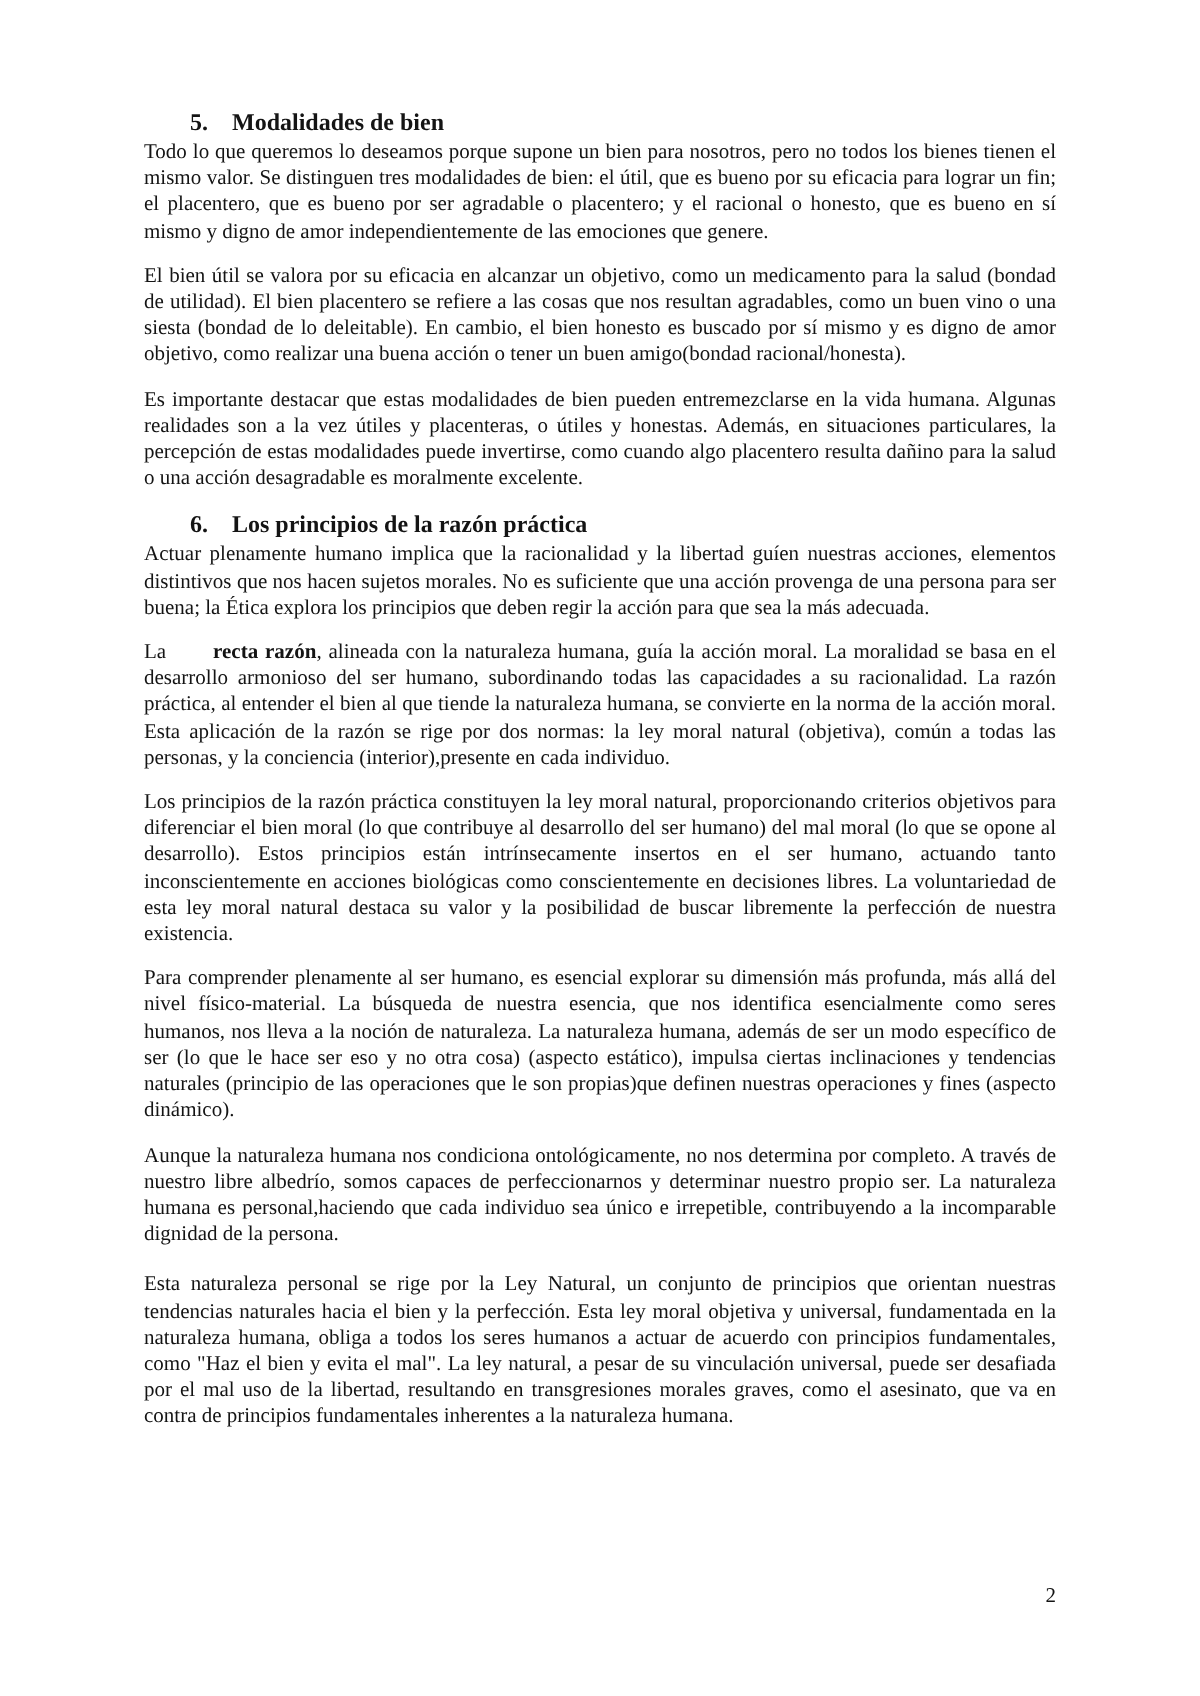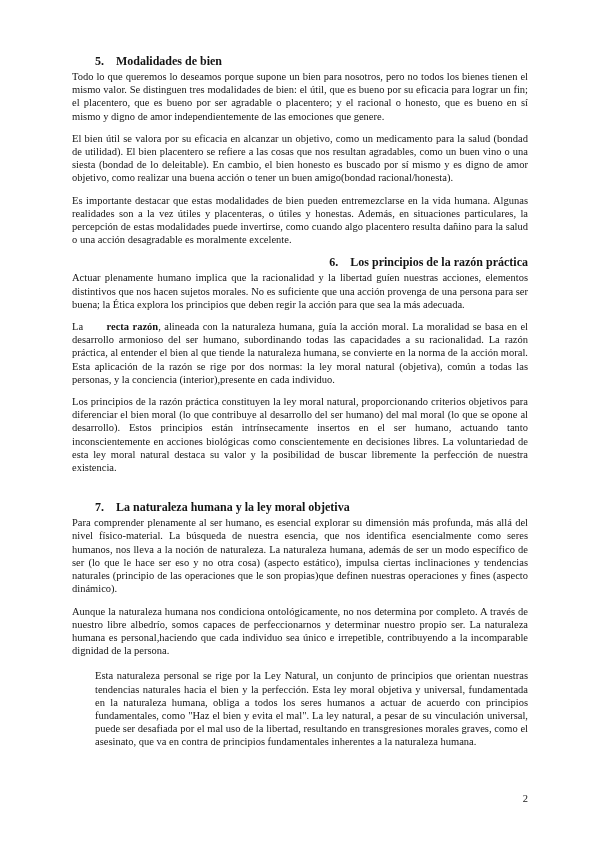--- a/index.html
+++ b/index.html
@@ -23,29 +23,29 @@
     font-size: 12px;
     line-height: 14px;
     font-weight: bold;
     margin: 0 0 2px 0;
     padding-left: 23px;
   }
   h2.heading .hnum {
     display: inline-block;
     margin-right: 12px;
   }
-  section.sec-6 h2.heading { margin-top: 8px; text-align: right; }
+  section.sec-6 h2.heading { margin-top: 8px; }
   section.sec-7 h2.heading { margin-top: 26px; }
   p.para {
     font-size: 10.5px;
     line-height: 13.2px;
     margin: 0 0 9px 0;
     text-align: justify;
   }
-  p.para.gap-before { margin-top: 12px; margin-left: 23px; }
+  p.para.gap-before { margin-top: 12px; }
   .b { font-weight: bold; margin-left: 20px; }
   .i { }
   .page-number {
     position: absolute;
     top: 793px;
     right: 72px;
     font-size: 10.5px;
     color: #141414;
   }
 </style>
@@ -67,23 +67,20 @@
     <section class="sec-6">
       <h2 class="heading">
         <span class="hnum">6.</span><span class="htitle">Los principios de la razón práctica</span>
       </h2>
       <p class="para"><span>Actuar plenamente humano implica que la racionalidad y la libertad guíen nuestras acciones, elementos distintivos que nos hacen sujetos morales. No es suficiente que una acción provenga de una persona para ser buena; la Ética explora los principios que deben regir la acción para que sea la más adecuada.</span></p>
       <p class="para"><span>La </span><span class="b">recta razón</span><span>, alineada con la naturaleza humana, guía la acción moral. La moralidad se basa en el desarrollo armonioso del ser humano, subordinando todas las capacidades a su racionalidad. La razón práctica, al entender el bien al que tiende la naturaleza humana, se convierte en la norma de la acción moral. Esta aplicación de la razón se rige por dos normas: la ley moral natural (objetiva), común a todas las personas, y la conciencia (interior),presente en cada individuo.</span></p>
       <p class="para"><span>Los principios de la razón práctica constituyen la ley moral natural, proporcionando criterios objetivos para diferenciar el bien moral (lo que contribuye al desarrollo del ser humano) del mal moral (lo que se opone al desarrollo). Estos principios están intrínsecamente insertos en el ser humano, actuando tanto inconscientemente en acciones biológicas como conscientemente en decisiones libres. La voluntariedad de esta ley moral natural destaca su valor y la posibilidad de buscar libremente la perfección de nuestra existencia.</span></p>
     </section>
 
     <section class="sec-7">
-      <h2 class="heading">
-        <span class="hnum">7.</span><span class="htitle">La naturaleza humana y la ley moral objetiva</span>
-      </h2>
       <p class="para"><span>Para comprender plenamente al ser humano, es esencial explorar su dimensión más profunda, más allá del nivel físico-material. La búsqueda de nuestra </span><span class="i">esencia</span><span>, que nos identifica esencialmente como seres humanos, nos lleva a la noción de </span><span class="i">naturaleza</span><span>. La </span><span class="i">naturaleza humana</span><span>, además de ser un modo específico de ser (lo que le hace ser eso y no otra cosa) (</span><span class="i">aspecto estático</span><span>), impulsa ciertas inclinaciones y tendencias naturales (</span><span class="i">principio de las operaciones que le son propias</span><span>)que definen nuestras operaciones y </span><span class="i">fines</span><span> (</span><span class="i">aspecto dinámico</span><span>).</span></p>
       <p class="para"><span>Aunque la naturaleza humana nos condiciona ontológicamente, no nos determina por completo. A través de nuestro libre albedrío, somos capaces de perfeccionarnos y determinar nuestro propio ser. La naturaleza humana es </span><span class="i">personal</span><span>,haciendo que cada individuo sea </span><span class="i">único</span><span> e </span><span class="i">irrepetible</span><span>, contribuyendo a la incomparable dignidad de la persona.</span></p>
       <p class="para gap-before"><span>Esta naturaleza personal se rige por la Ley Natural, un conjunto de principios que orientan nuestras tendencias naturales hacia el bien y la perfección. Esta </span><span class="i">ley moral</span><span> objetiva y universal, fundamentada en la naturaleza humana, obliga a todos los seres humanos a actuar de acuerdo con principios fundamentales, como "</span><span class="i">Haz el bien y evita el mal</span><span>". La ley natural, a pesar de su vinculación universal, puede ser desafiada por el mal uso de la libertad, resultando en transgresiones morales graves, como el asesinato, que va en contra de principios fundamentales inherentes a la naturaleza humana.</span></p>
     </section>
 
   </div>
 
   <div class="page-number">2</div>
 </div>
 

